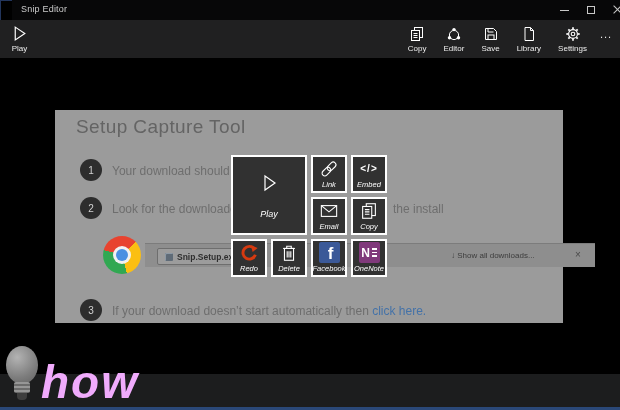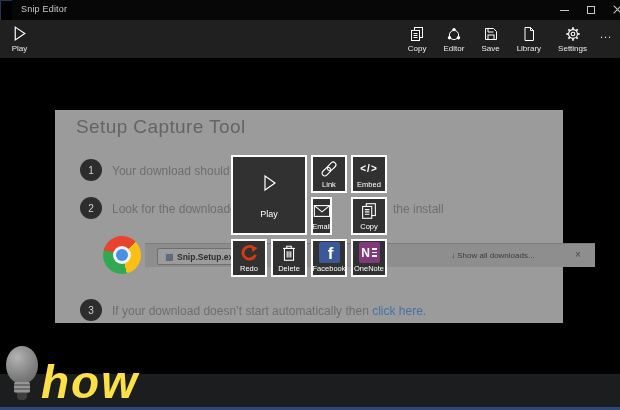--- a/index.html
+++ b/index.html
@@ -47,21 +47,21 @@
   .file-btn{position:absolute;left:12px;top:4px;height:17px;padding:0 7px;background:#9c9c9c;
             border:1px solid #6e6e6e;border-radius:2px;display:flex;align-items:center;gap:4px;}
   .file-ico{width:8px;height:8px;background:#5f6b77;border-radius:1px;box-shadow:inset 1px 1px 0 #8d99a5;}
   .file-name{font-size:8.5px;font-weight:bold;color:#2e2e2e;white-space:nowrap;}
   .show-all{position:absolute;left:306px;top:7px;font-size:8px;color:#3c3c3c;white-space:nowrap;}
   .shelf-close{position:absolute;left:430px;top:5px;font-size:10px;color:#4a4a4a;}
   
   .tile{position:absolute;background:#313131;--bg:#313131;border:2px solid #ffffff;
         display:flex;flex-direction:column;align-items:center;z-index:5;cursor:pointer;}
   .tile .ticon{flex:1;display:flex;align-items:center;justify-content:center;width:100%;}
-  .tile .tname{font-size:7.5px;color:#ffffff;margin-bottom:2px;white-space:nowrap;}
+  .tile .tname{font-size:7.5px;color:#ffffff;margin-bottom:2px;white-space:nowrap;font-style:italic;}
   .tile.big .tname{font-size:9px;margin-bottom:14px;}
   .glyph{color:#fff;font-size:10px;font-weight:bold;letter-spacing:1px;}
   .fb-square{width:21px;height:21px;background:#3b5998;border-radius:2px;overflow:hidden;
              display:flex;align-items:flex-end;justify-content:center;}
   .fb-square span{color:#fff;font-size:17px;font-weight:bold;line-height:19px;margin-right:-3px;}
   .on-square{width:21px;height:21px;background:#80397b;border-radius:2px;display:flex;
              align-items:center;justify-content:center;gap:2px;}
   .on-square .n{color:#fff;font-size:12px;font-weight:bold;line-height:12px;}
   .on-lines{display:flex;flex-direction:column;gap:2px;}
   .on-lines i{display:block;width:5px;height:1.5px;background:#fff;}
@@ -70,21 +70,21 @@
   .bottom-edge{position:absolute;left:0;top:407px;width:620px;height:3px;background:#2a4878;}
   
   .watermark{position:absolute;left:5px;top:346px;z-index:10;display:flex;}
   .bulb{position:relative;width:34px;height:62px;}
   .bulb .glass{position:absolute;left:1px;top:0;width:32px;height:38px;border-radius:50%;
     background:radial-gradient(circle at 35% 30%,#b3b3b3,#7d7d7d 60%,#606060);}
   .bulb .threads{position:absolute;left:9px;top:36px;width:16px;height:11px;
     background:repeating-linear-gradient(#969696 0 2px,#6b6b6b 2px 4px);border-radius:2px;}
   .bulb .nub{position:absolute;left:12px;top:47px;width:10px;height:7px;background:#3e3e3e;
     border-radius:0 0 4px 4px;}
-  .wm-text{font-size:46px;font-weight:bold;font-style:italic;color:#fde047;
+  .wm-text{font-size:46px;font-weight:bold;font-style:italic;color:#f0abfc;
            letter-spacing:2px;line-height:40px;margin-left:2px;margin-top:16px;}
   svg{overflow:visible;}
 </style>
 </head>
 <body>
 
 <div class="frame">
 
   <div class="titlebar">
     <span class="win-title">Snip Editor</span>
@@ -227,21 +227,21 @@
     <span class="tname">Link</span>
   </div>
 
   <div class="tile" style="left:351px;top:155px;width:36px;height:38px;">
     <span class="ticon">
       <span class="glyph">&lt;/&gt;</span>
     </span>
     <span class="tname">Embed</span>
   </div>
 
-  <div class="tile" style="left:311px;top:197px;width:21px;height:38px;">
+  <div class="tile" style="left:311px;top:197px;width:36px;height:38px;">
     <span class="ticon">
       <svg width="20" height="18" viewBox="0 0 22 20" fill="none" stroke="#fff" stroke-width="1.2">
         <rect x="2.5" y="4" width="17" height="12"></rect>
         <path d="M2.5 4 L11 11 L19.5 4"></path>
       </svg>
     </span>
     <span class="tname">Email</span>
   </div>
 
   <div class="tile" style="left:351px;top:197px;width:36px;height:38px;">

